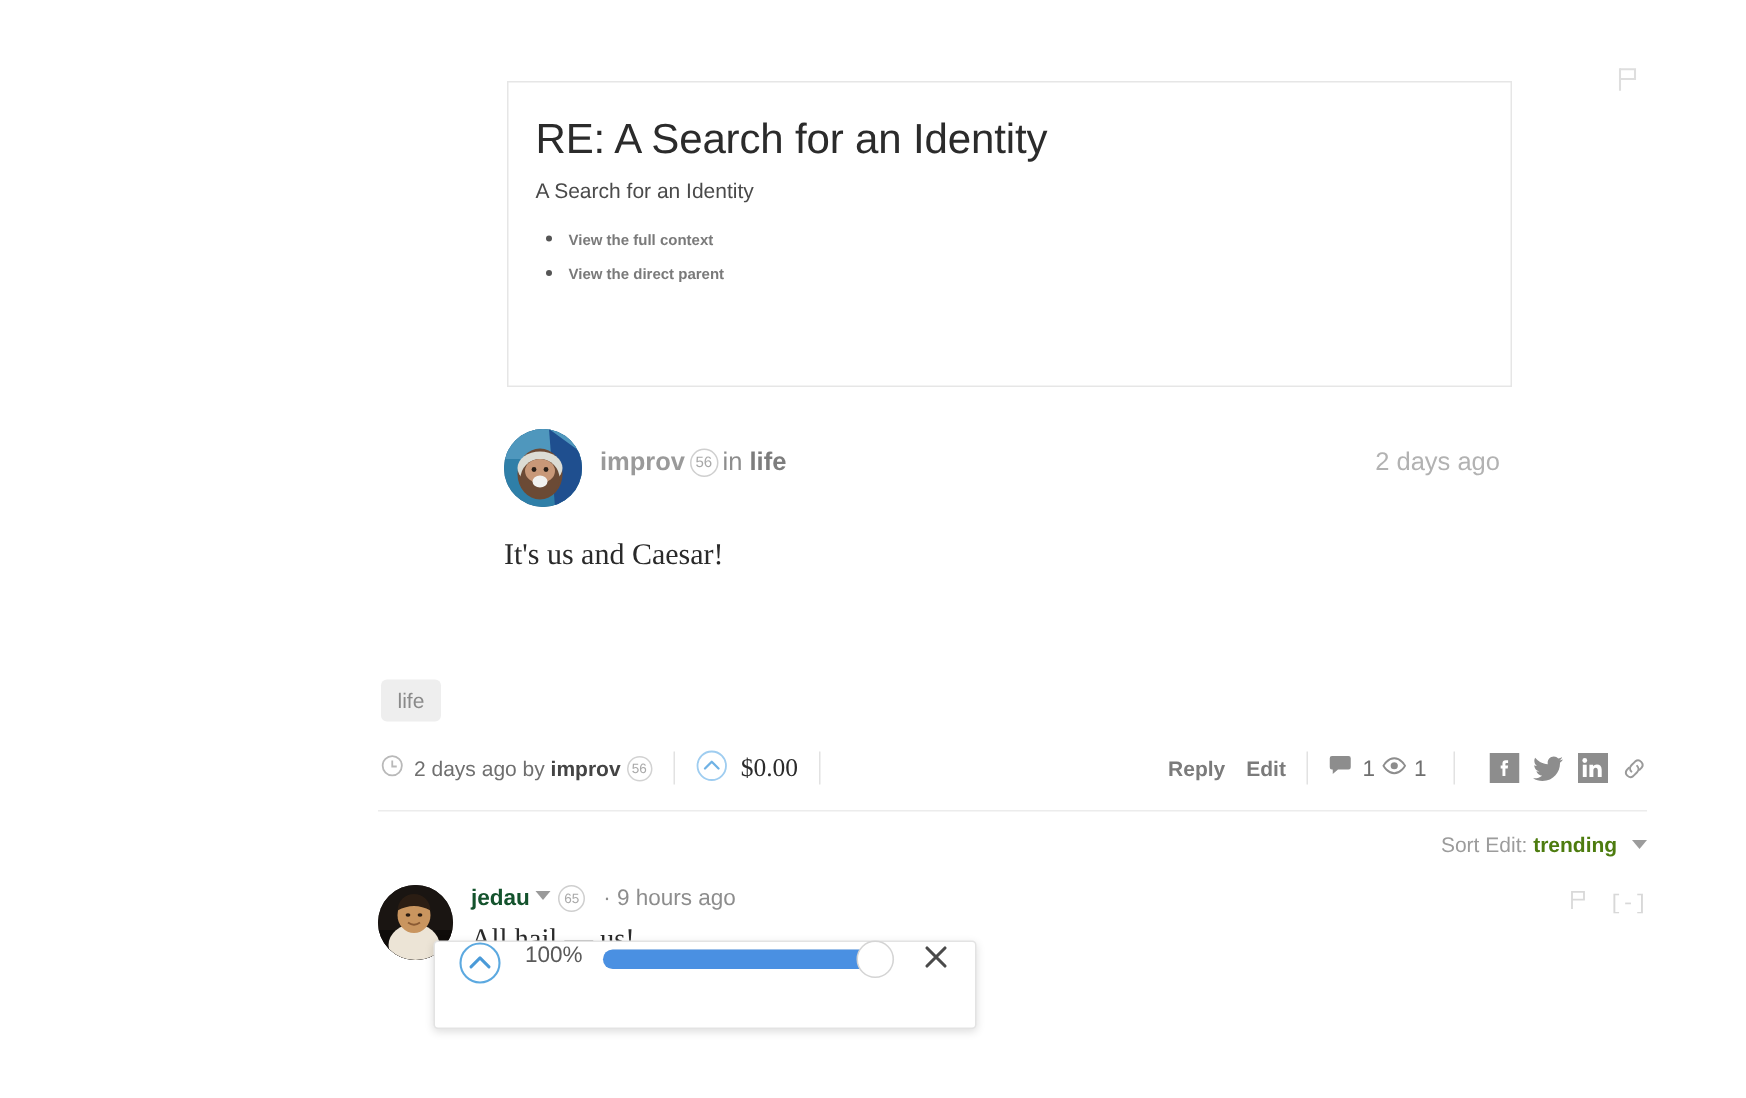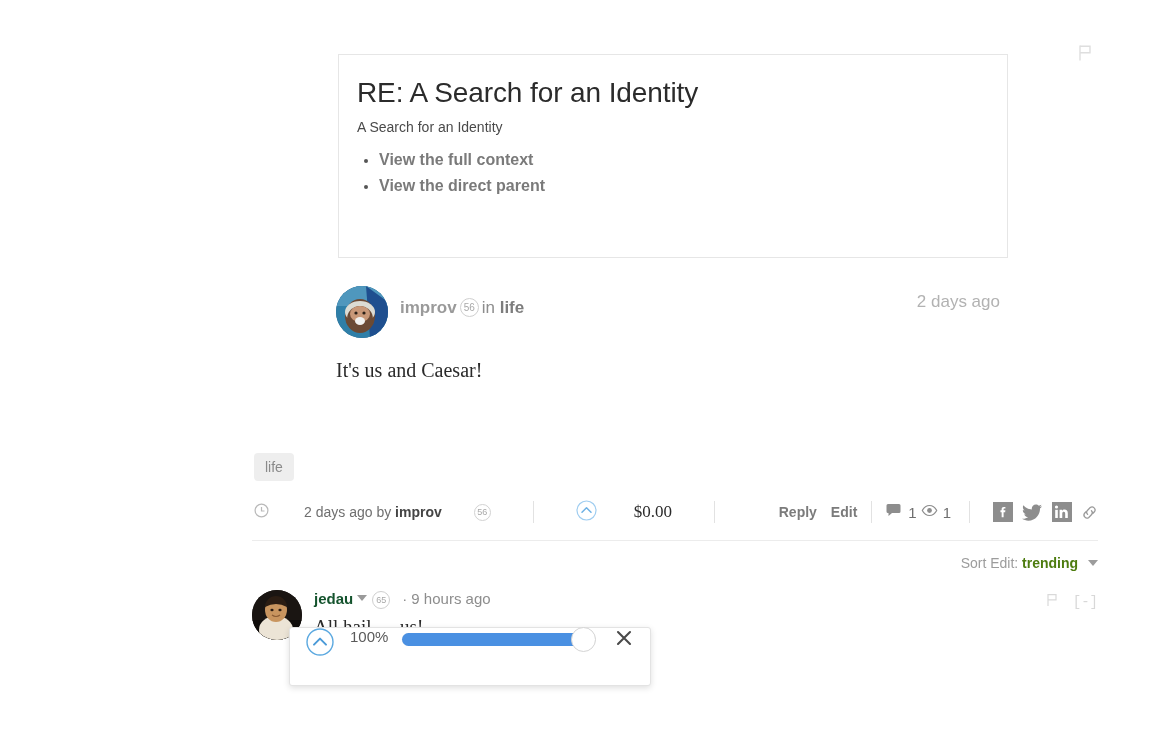--- a/index.html
+++ b/index.html
@@ -68,21 +68,21 @@
     list-style: disc;
   }
   .card-list li {
     color: #555;
     font-size: 13px;
     margin-bottom: 8px;
   }
   .card-list li span {
     color: #7a7a7a;
     font-weight: bold;
-    font-size: 16px;
+    font-size: 10px;
   }
 
   
   .author-row {
     position: absolute;
     left: 336px;
     top: 286px;
     width: 664px;
     height: 52px;
   }
@@ -121,21 +121,21 @@
     line-height: 17px;
     text-align: center;
     vertical-align: 2px;
     margin: 0 3px;
   }
   .in-word { color: #8d8d8d; font-weight: normal; }
   .community { color: #7d7d7d; font-weight: bold; }
   .time-right {
     position: absolute;
     right: 0;
-    top: 4px;
+    top: 10px;
     font-size: 17px;
     color: #b2b2b2;
     line-height: 24px;
   }
 
   
   .post-body {
     position: absolute;
     left: 336px;
     top: 356px;
@@ -173,21 +173,20 @@
   .ab-left {
     position: absolute;
     left: 0;
     top: 0;
     display: flex;
     align-items: center;
     height: 28px;
     font-size: 14px;
     color: #6f6f6f;
     white-space: nowrap;
-    gap: 28px;
   }
   .clock-icon { margin-right: 7px; display: inline-block; }
   .ab-by { color: #6f6f6f; }
   .ab-by b { color: #444; }
   .rep-sm {
     display: inline-block;
     border: 1px solid #d2d2d2;
     border-radius: 50%;
     color: #a8a8a8;
     font-size: 9px;

